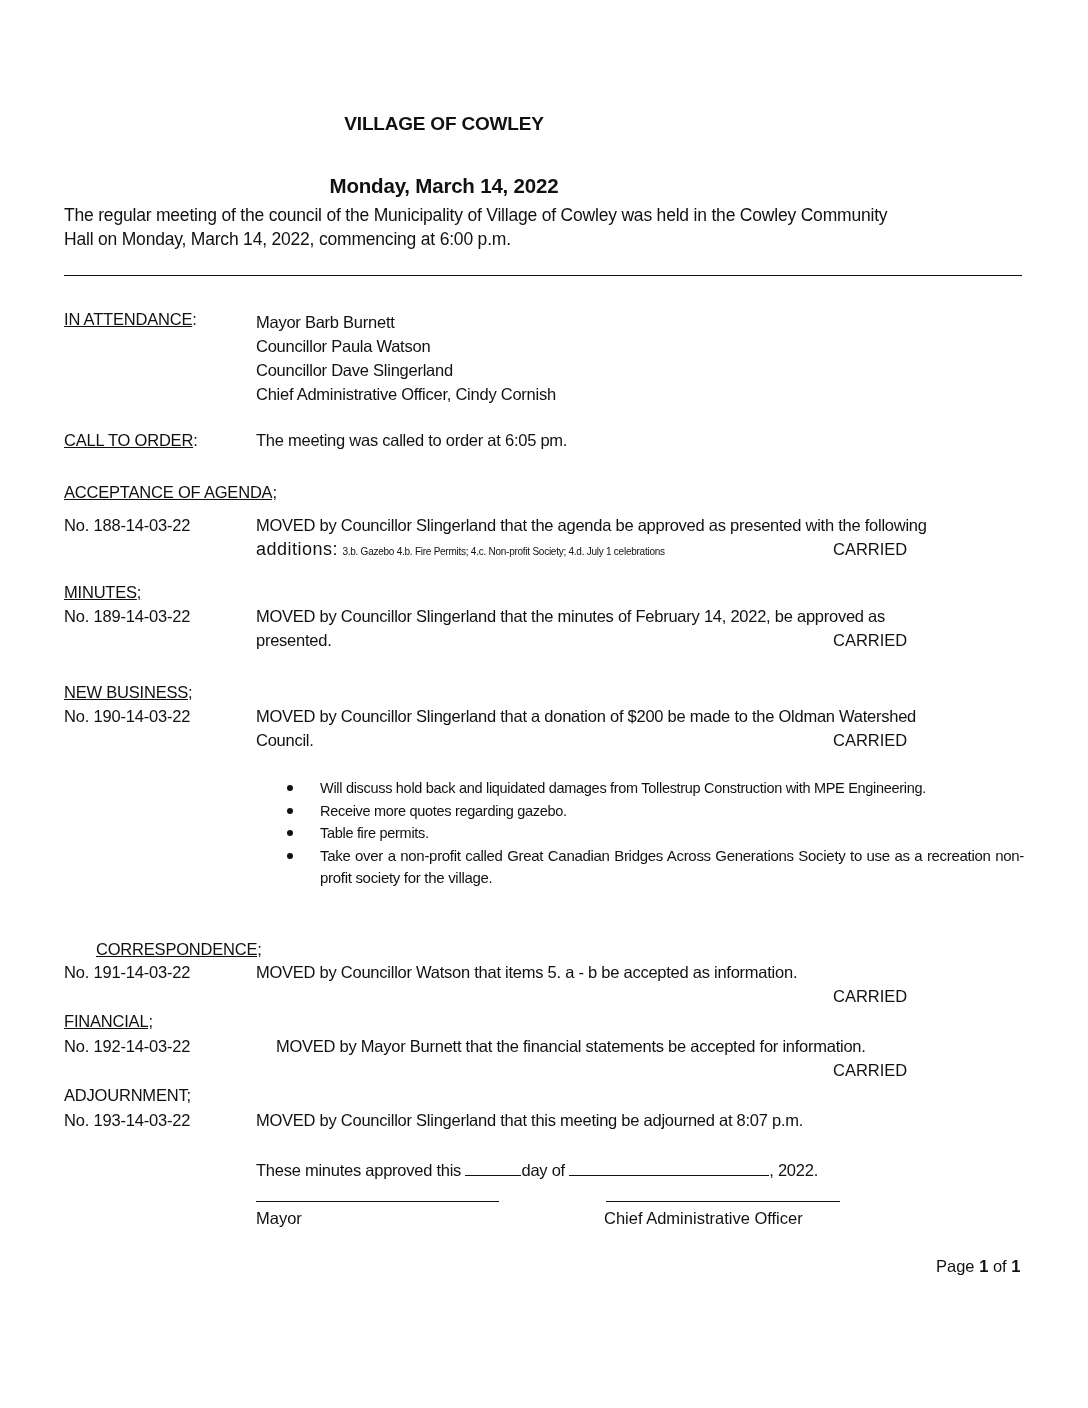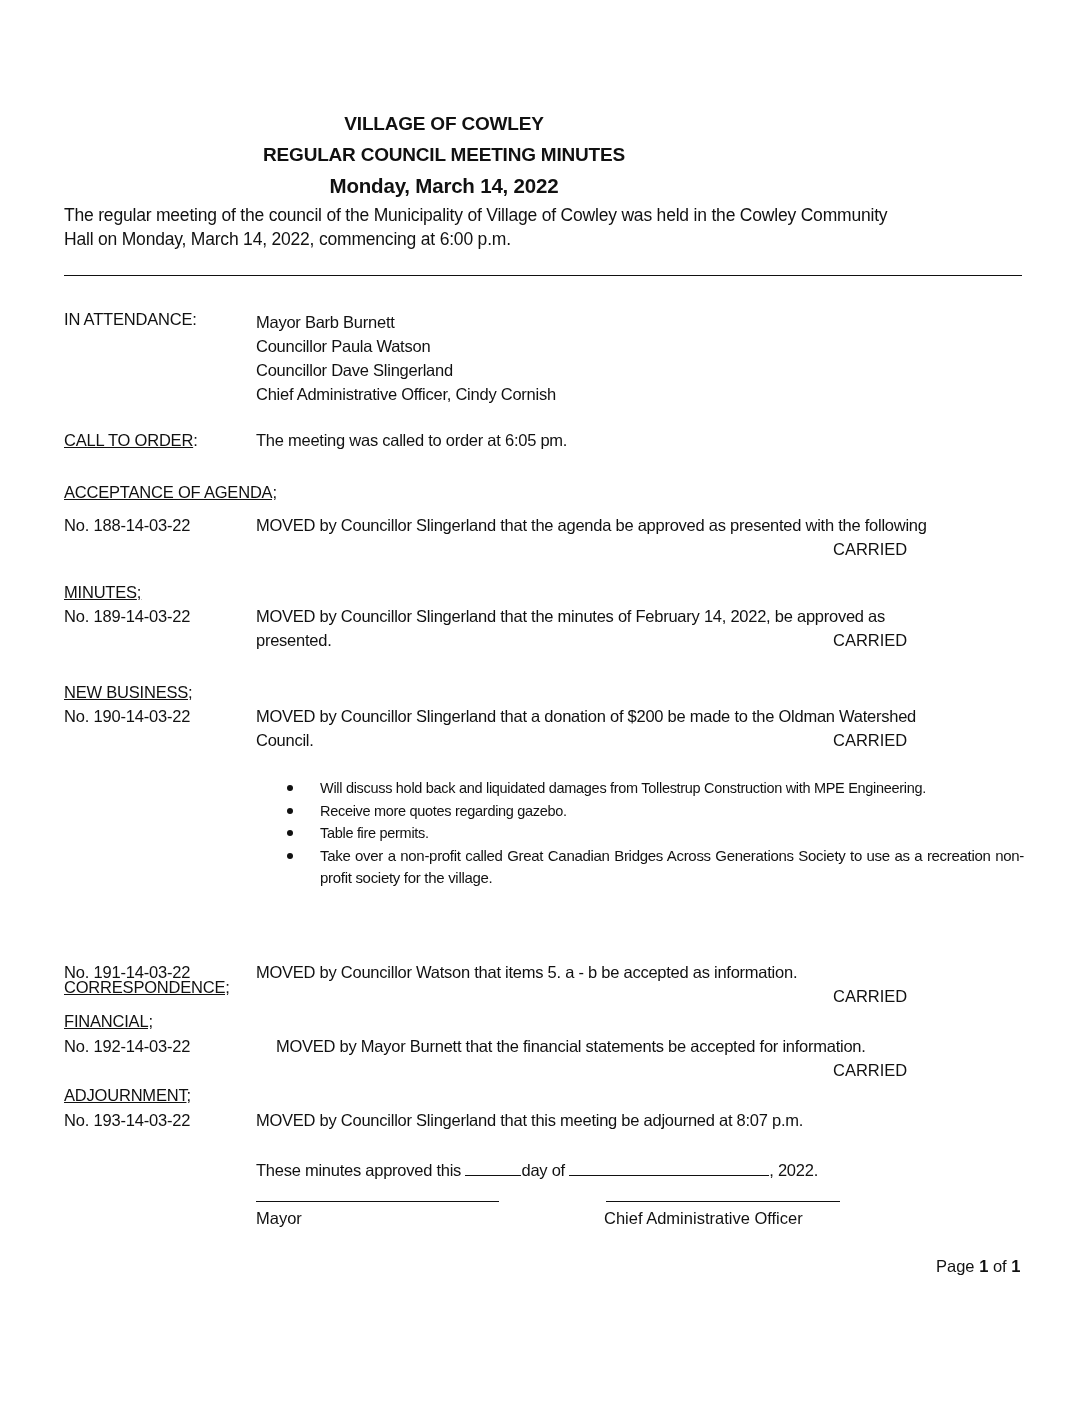--- a/index.html
+++ b/index.html
@@ -27,42 +27,42 @@
   .bullets li.justify { text-align: justify; text-align-last: left; }
   .blank { display: inline-block; border-bottom: 1.3px solid #111; height: 14px; vertical-align: baseline; }
   .sigline { position: absolute; height: 0; border-top: 1.3px solid #111; }
 </style>
 </head>
 <body>
 
 <div class="page">
 
   <div class="title" style="top:113px;">VILLAGE OF COWLEY</div>
-  <div class="title" style="top:144px;">REGULAR COUNCIL MEETING MINUTES</div>
   <div class="title big" style="top:174px;">Monday, March 14, 2022</div>
   <div class="intro" style="top:203px;">
     <div>The regular meeting of the council of the Municipality of Village of Cowley was held in the Cowley Community</div>
     <div>Hall on Monday, March 14, 2022, commencing at 6:00 p.m.</div>
   </div>
   <div class="hr"></div>
 
-  <div class="label" style="top:310px; text-decoration:none;"><span style="">IN ATTENDANCE</span><span>:</span></div>
+  <div class="label" style="top:310px; text-decoration:none;"><span style="text-decoration:underline;">IN ATTENDANCE</span><span>:</span></div>
   <div class="body-text" style="top:310px; line-height:24px;">
     <div>Mayor Barb Burnett</div>
     <div>Councillor Paula Watson</div>
     <div>Councillor Dave Slingerland</div>
     <div>Chief Administrative Officer, Cindy Cornish</div>
   </div>
 
   <div class="label" style="top:431px; text-decoration:none;"><span style="text-decoration:underline;">CALL TO ORDER</span><span>:</span></div>
   <div class="body-text" style="top:431px;">The meeting was called to order at 6:05 pm.</div>
 
   <div class="label" style="top:483px;">ACCEPTANCE OF AGENDA;</div>
   <div class="motion-no" style="top:516px;">No. 188-14-03-22</div>
   <div class="body-text" style="top:516px;">MOVED by Councillor Slingerland that the agenda be approved as presented with the following</div>
+  <div class="body-text" style="top:539px;"><span style="font-size:18px; letter-spacing:0.5px;">additions:</span> <span class="small">3.b. Gazebo 4.b. Fire Permits; 4.c. Non-profit Society; 4.d. July 1 celebrations</span></div>
   <div class="carried" style="top:540px;">CARRIED</div>
 
   <div class="label" style="top:583px; text-decoration:none;"><span style="text-decoration:underline;">MINUTES</span><span style="text-decoration:underline;">;</span></div>
   <div class="motion-no" style="top:607px;">No. 189-14-03-22</div>
   <div class="body-text" style="top:607px;">MOVED by Councillor Slingerland that the minutes of February 14, 2022, be approved as</div>
   <div class="body-text" style="top:631px;">presented.</div>
   <div class="carried" style="top:631px;">CARRIED</div>
 
   <div class="label" style="top:683px;">NEW BUSINESS;</div>
   <div class="motion-no" style="top:707px;">No. 190-14-03-22</div>
@@ -70,31 +70,31 @@
   <div class="body-text" style="top:731px;">Council.</div>
   <div class="carried" style="top:731px;">CARRIED</div>
 
   <ul class="bullets">
     <li><span class="dot"></span><span>Will discuss hold back and liquidated damages from Tollestrup Construction with MPE Engineering.</span></li>
     <li><span class="dot"></span><span>Receive more quotes regarding gazebo.</span></li>
     <li><span class="dot"></span><span>Table fire permits.</span></li>
     <li class="justify" style="font-size:15px;"><span class="dot"></span><span>Take over a non-profit called Great Canadian Bridges Across Generations Society to use as a recreation non-profit society for the village.</span></li>
   </ul>
 
-  <div class="label" style="top:978px;">CORRESPONDENCE;</div>
+  <div class="label" style="top:940px;margin-left:32px;">CORRESPONDENCE;</div>
   <div class="motion-no" style="top:963px;">No. 191-14-03-22</div>
   <div class="body-text" style="top:963px;">MOVED by Councillor Watson that items 5. a - b be accepted as information.</div>
   <div class="carried" style="top:987px;">CARRIED</div>
 
   <div class="label" style="top:1012px;">FINANCIAL;</div>
   <div class="motion-no" style="top:1037px;">No. 192-14-03-22</div>
   <div class="body-text" style="top:1037px;margin-left:20px;">MOVED by Mayor Burnett that the financial statements be accepted for information.</div>
   <div class="carried" style="top:1061px;">CARRIED</div>
 
-  <div class="label" style="top:1086px; text-decoration:none;"><span style="text-decoration:underline;">ADJOURNMENT</span><span>;</span></div>
+  <div class="label" style="top:1086px; text-decoration:none;"><span style="">ADJOURNMENT</span><span>;</span></div>
   <div class="motion-no" style="top:1111px;text-align:right;">No. 193-14-03-22</div>
   <div class="body-text" style="top:1111px;">MOVED by Councillor Slingerland that this meeting be adjourned at 8:07 p.m.</div>
 
   <div class="body-text" style="top:1161px;">
     <span>These minutes approved this</span>
     <span class="blank" style="width:56px;"></span><span>day of</span>
     <span class="blank" style="width:200px;"></span><span>, 2022.</span>
   </div>
   <div class="sigline" style="left:256px; top:1201px; width:243px;"></div>
   <div class="sigline" style="left:606px; top:1201px; width:234px;"></div>

